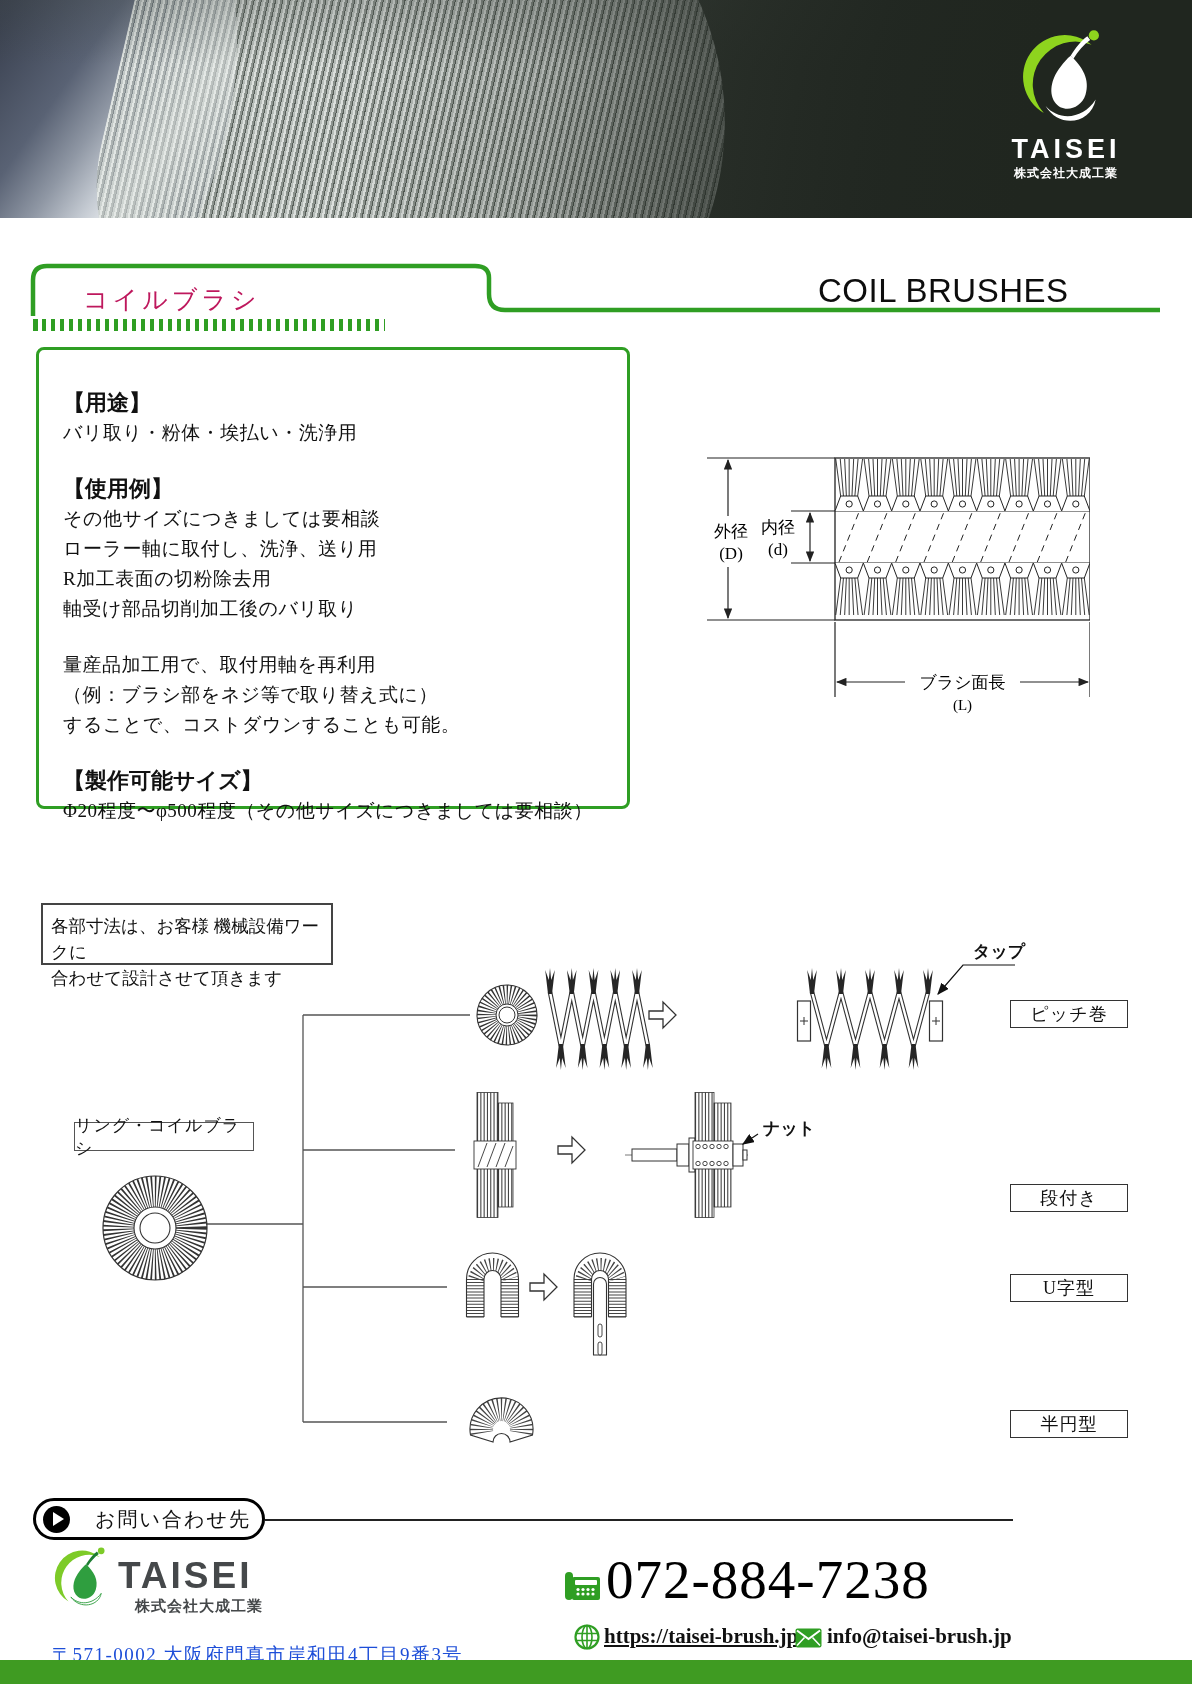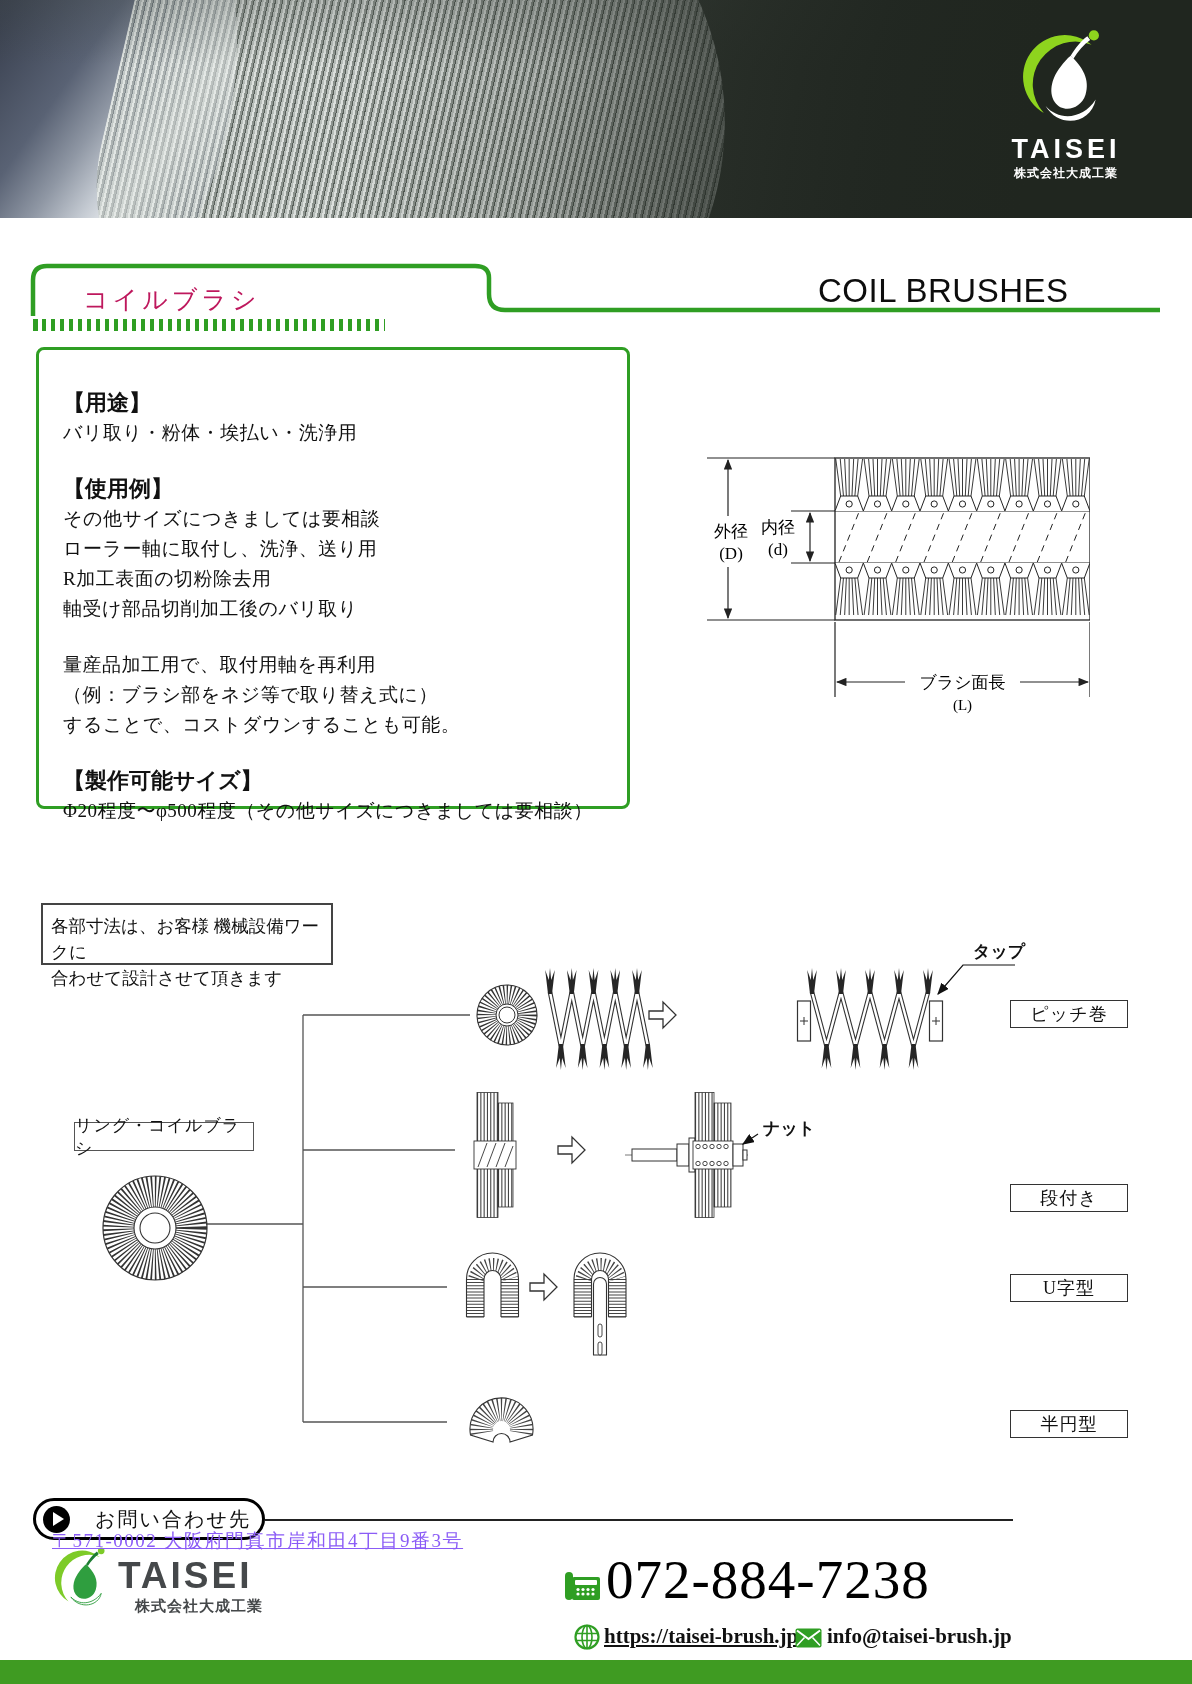--- a/index.html
+++ b/index.html
@@ -58,21 +58,21 @@
             display:flex;align-items:center;justify-content:center;}
   .pill-tri{width:0;height:0;border-top:7px solid transparent;border-bottom:7px solid transparent;
             border-left:11px solid #fff;margin-left:3px;}
   .pill-label{flex:1;text-align:center;font-size:20px;letter-spacing:2px;color:#111;padding-right:6px;}
   .contact-line{position:absolute;left:265px;top:1519px;width:748px;height:2px;background:#222;}
   .footer-logo-mark{position:absolute;left:52px;top:1546px;width:62px;height:68px;}
   .footer-brand{position:absolute;left:118px;top:1558px;font-family:"Liberation Sans","DejaVu Sans",sans-serif;
             font-weight:bold;font-size:37px;letter-spacing:3px;color:#45484a;line-height:36px;}
   .footer-brand-sub{position:absolute;left:135px;top:1597px;font-family:"Liberation Sans","DejaVu Sans",sans-serif;
             font-weight:bold;font-size:15px;letter-spacing:1px;color:#45484a;}
-  .footer-address{position:absolute;left:52px;top:1528px;font-size:19px;letter-spacing:1.5px;color:#8b5cf6;text-decoration:underline;}
+  .footer-address{position:absolute;left:52px;top:1642px;font-size:19px;letter-spacing:1.5px;color:#1d4ed8;text-decoration:underline;}
   .phone-icon{position:absolute;left:564px;top:1568px;}
   .phone-number{position:absolute;left:606px;top:1548px;font-size:55px;letter-spacing:1px;color:#000;}
   .globe-icon{position:absolute;left:574px;top:1624px;}
   .website{position:absolute;left:604px;top:1624px;font-size:21px;font-weight:bold;color:#111;text-decoration:underline;}
   .mail-icon{position:absolute;left:795px;top:1628px;}
   .email{position:absolute;left:827px;top:1624px;font-size:21px;font-weight:bold;color:#111;}
   .bottom-bar{position:absolute;left:0;top:1660px;width:1192px;height:24px;background:#3f9b22;}
 </style>
 </head>
 <body>

